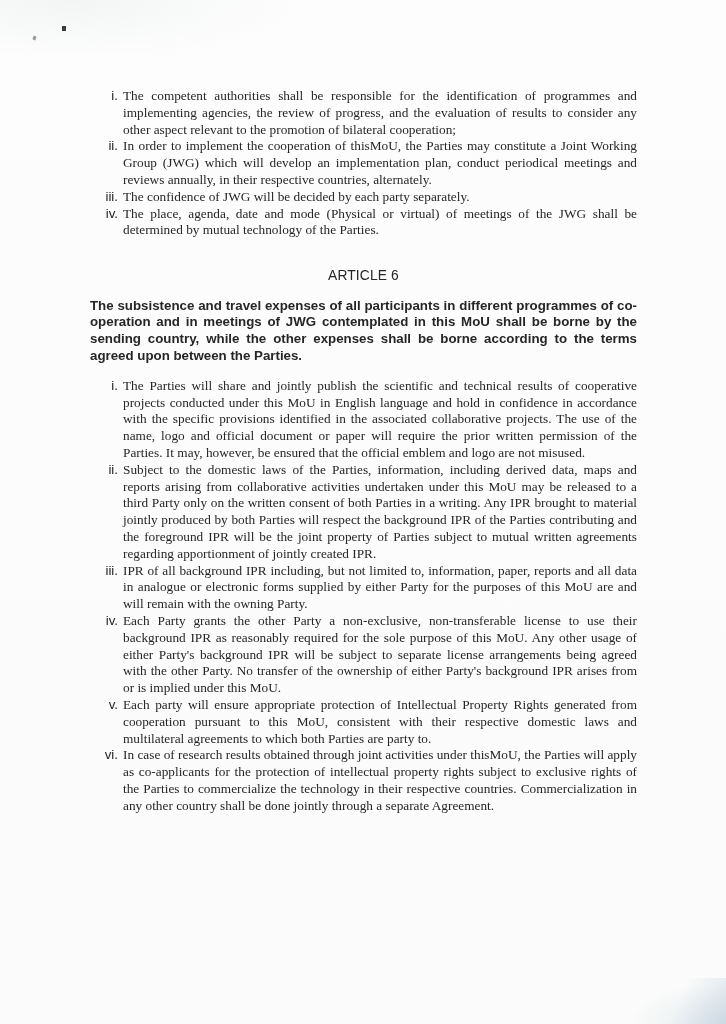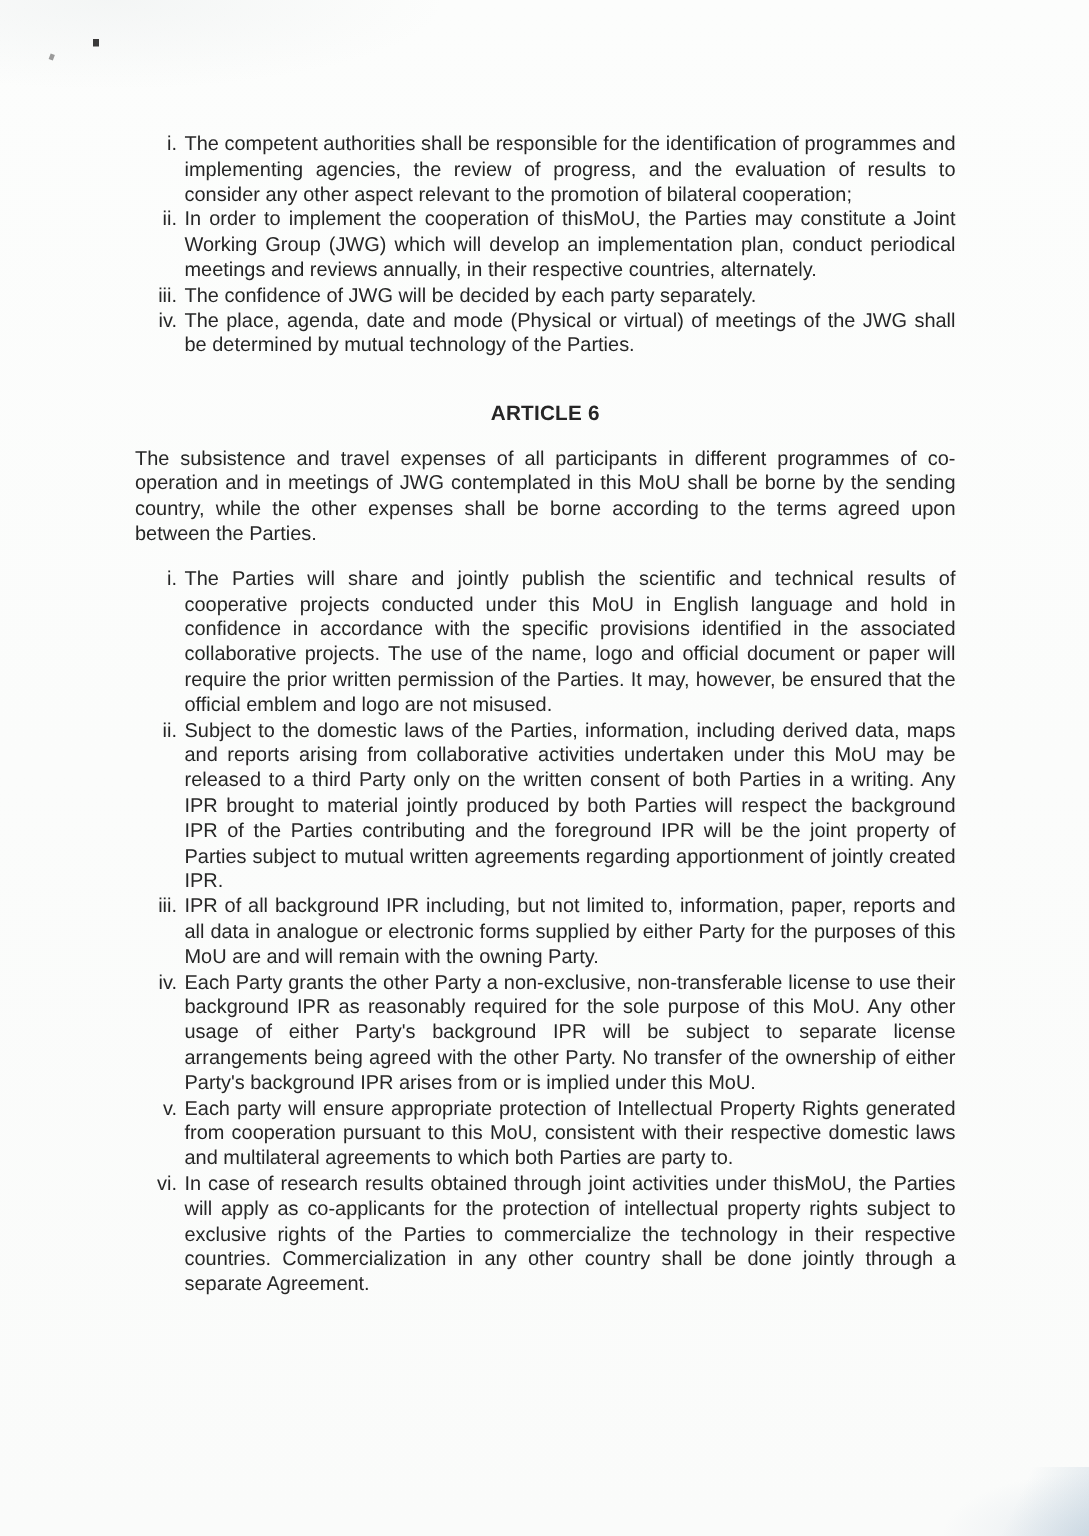--- a/index.html
+++ b/index.html
@@ -26,25 +26,25 @@
   .speck-a { left: 62px; top: 26px; width: 4px; height: 5px; background:#3a3a3a; }
   .speck-b { left: 33px; top: 36px; width: 3px; height: 4px; background:#9a9a9a; transform: rotate(20deg); }
   .corner-shade {
     position: absolute; right: 0; bottom: 0; width: 110px; height: 46px;
     background: linear-gradient(115deg, transparent 55%, rgba(140,170,195,0.28));
     pointer-events: none;
   }
   .rlist { margin: 0; padding: 0; }
   .ritem { display: flex; margin: 0; }
   .marker { flex: 0 0 28px; text-align: right; white-space: nowrap; }
-  .itext { flex: 1; padding-left: 5px; text-align: justify; }
-  .article-heading { text-align: center; font-weight: bold; font-size: 13.8px; line-height: 17.5px; letter-spacing: 0.15px; }
+  .itext { flex: 1; padding-left: 5px; text-align: justify; font-family: Liberation Serif, serif; }
+  .article-heading { text-align: center; font-weight: normal; font-size: 13.8px; line-height: 17.5px; letter-spacing: 0.15px; }
   .heading-a6 { margin-top: 28px; }
   .heading-a7 { margin-top: 26px; }
-  .para { margin: 13px 0 0 0; text-align: justify; }
+  .para { margin: 13px 0 0 0; text-align: justify; font-weight: bold; }
   .list-a7 { margin-top: 13px; }
 </style>
 </head>
 <body>
 
 <div class="page">
 
   <span class="speck speck-a"></span>
   <span class="speck speck-b"></span>
 

